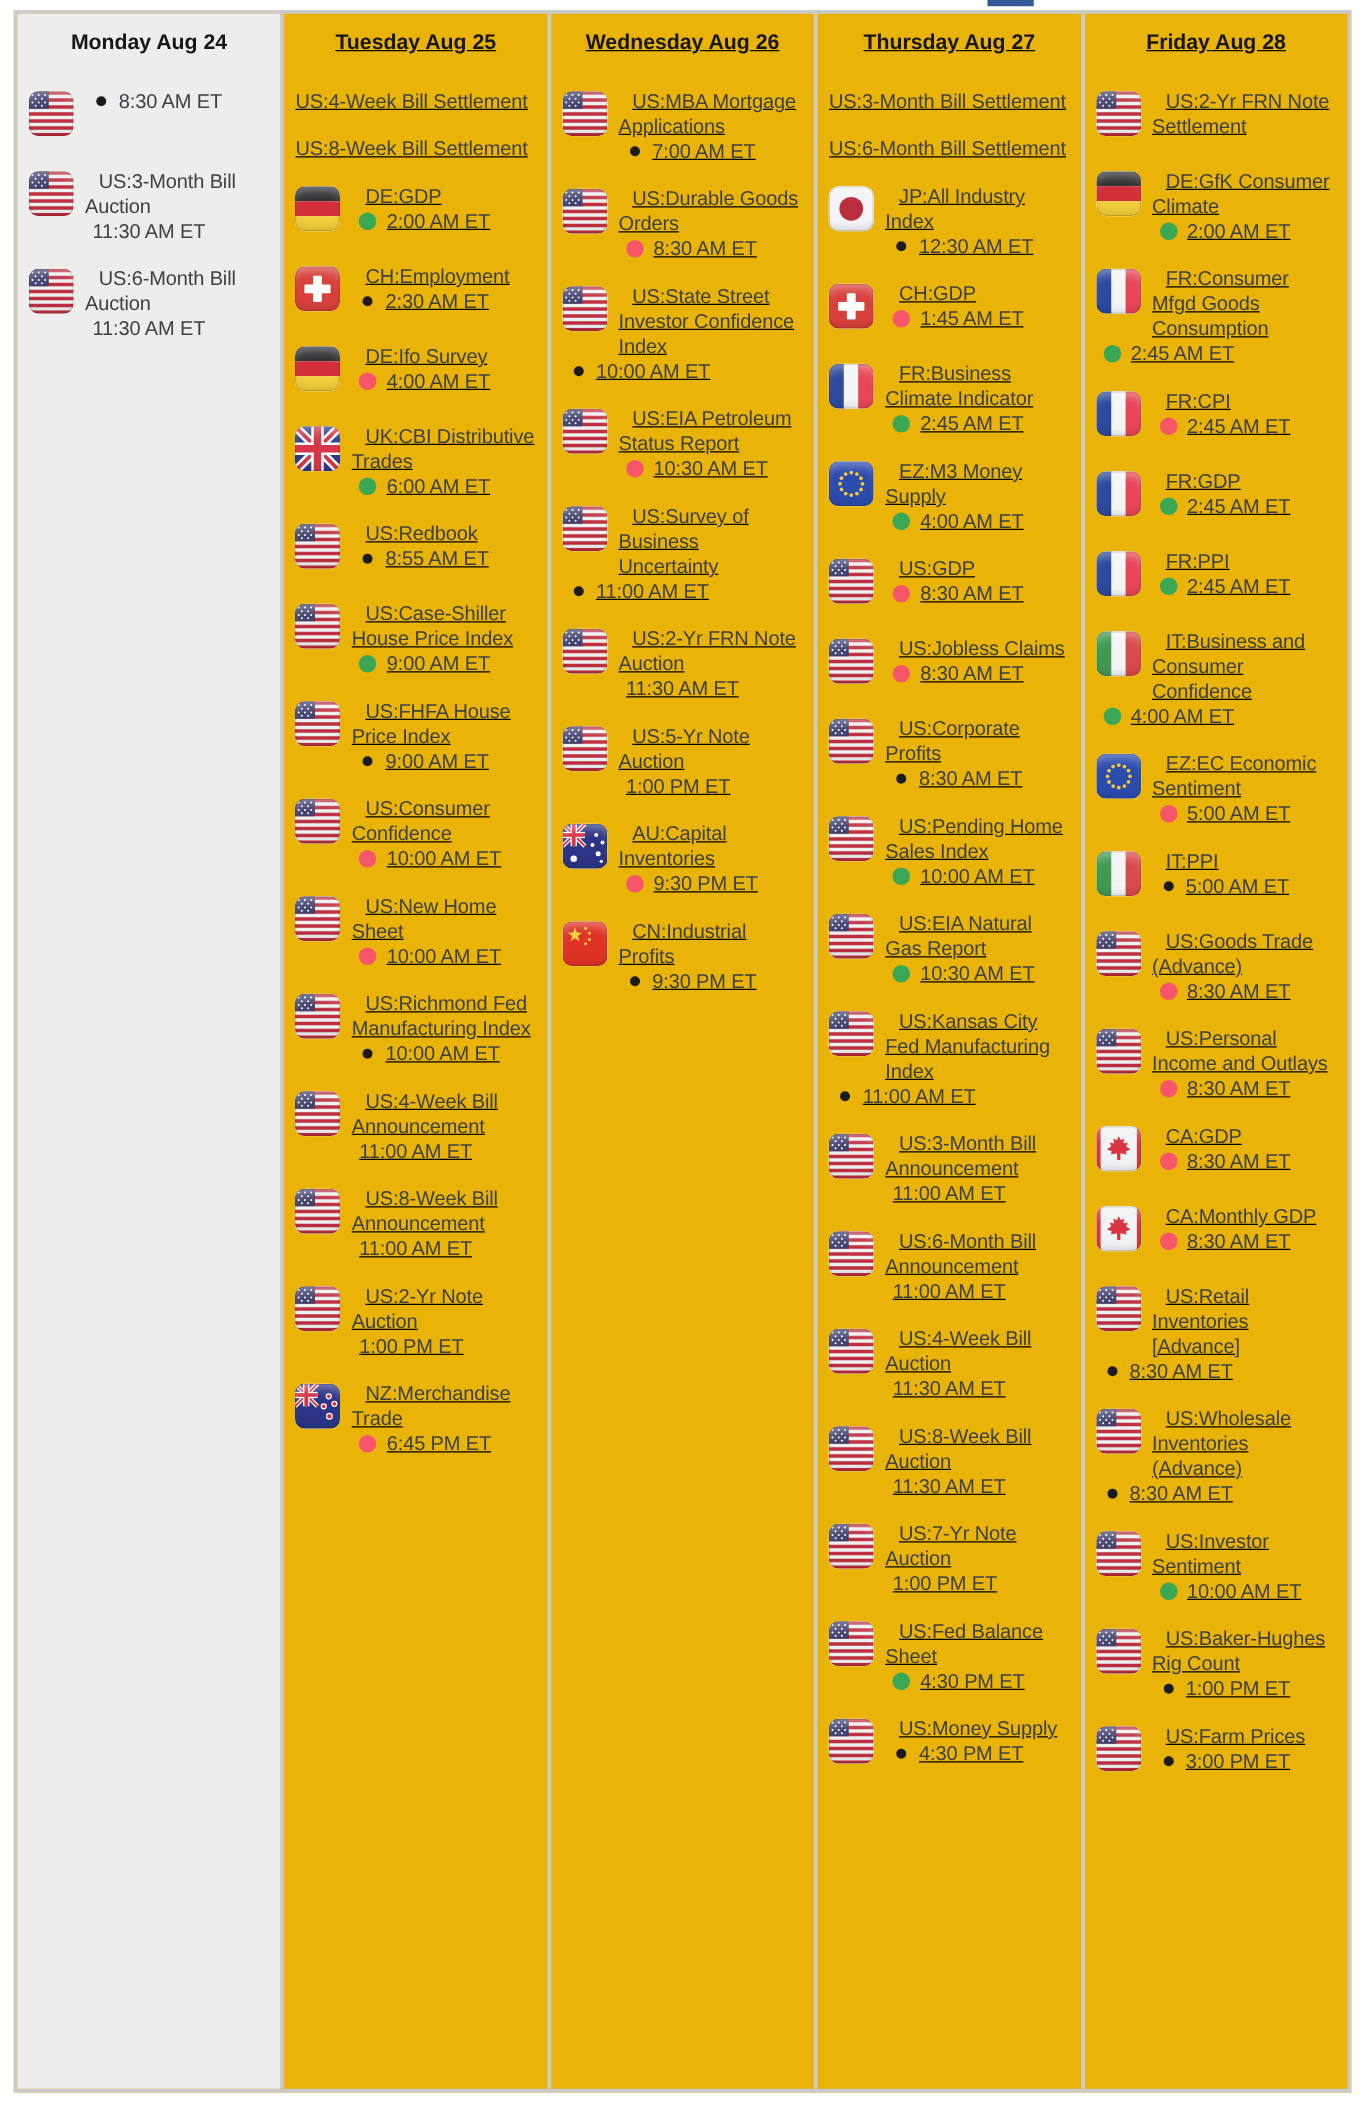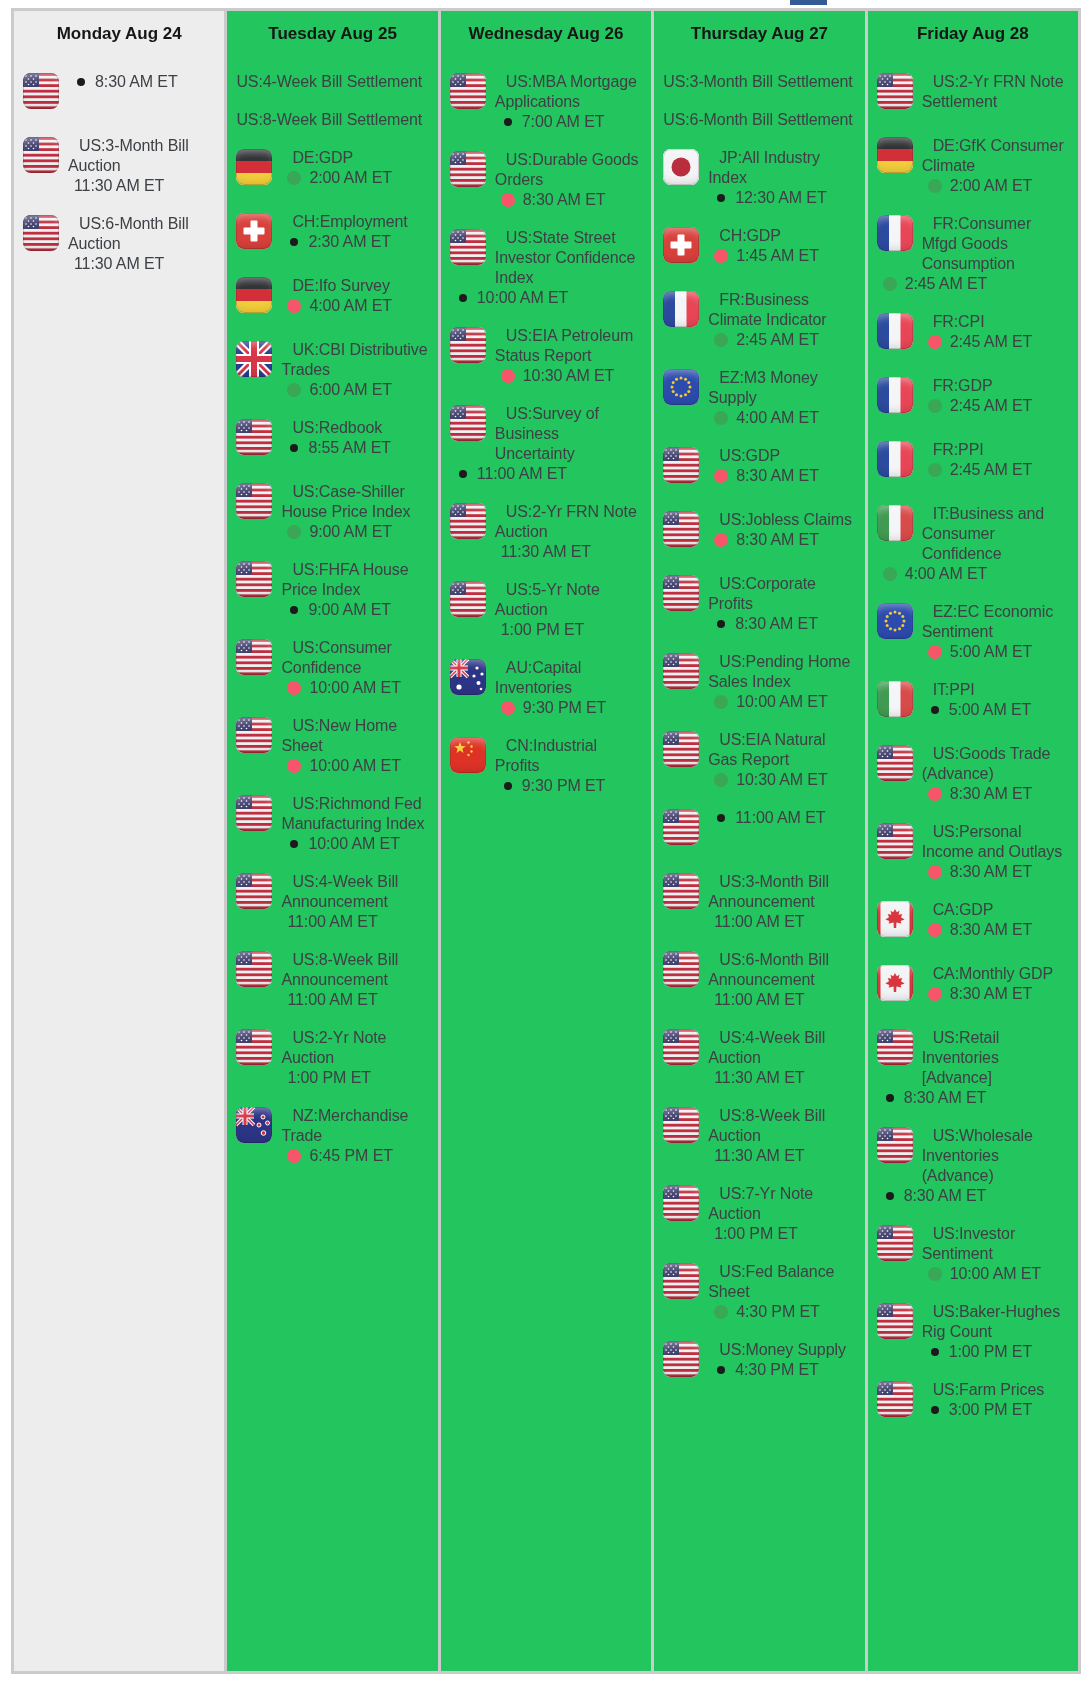--- a/index.html
+++ b/index.html
@@ -1,22 +1,22 @@
 <!DOCTYPE html>
 <html><head>
 <meta charset="utf-8">
 <style>
   html,body{margin:0;padding:0;background:#fff;}
   body{width:1088px;height:1688px;position:relative;font-family:"Liberation Sans",sans-serif;
        -webkit-font-smoothing:antialiased;overflow:hidden;}
   .top-fragment{position:absolute;top:0;left:790px;width:37px;height:5px;background:#335a96;}
   .calendar{position:absolute;left:11px;top:8px;width:1070px;height:1666px;display:flex;
-            border:3px solid #cbcbcb;box-sizing:border-box;background:#22c55e;}
+            border:3px solid #cbcbcb;box-sizing:border-box;background:#eab308;}
   .day-column{flex:1 1 0;min-width:0;box-sizing:border-box;padding:0 9px;overflow:hidden;}
-  .day-column + .day-column{border-left:3px solid #cbcbcb;}
+  .day-column + .day-column{border-left:3px solid #cbcbcb;text-decoration:underline;}
   .day-column.highlight{background:#ededed;}
   .day-header{font-size:17px;font-weight:700;color:#161616;text-align:center;
               padding:13px 0 0 0;margin-bottom:28px;line-height:20px;}
   .event{display:flow-root;margin-bottom:18px;color:#3d4145;font-size:16px;line-height:20px;
          letter-spacing:-0.1px;}
   .flag{float:left;width:36px;height:36px;margin:1px 9px 9px 0;border-radius:8px;overflow:hidden;
         position:relative;background:#fff;}
   .flag svg{display:block;width:36px;height:36px;}
   .flag::after{content:'';position:absolute;inset:0;border-radius:8px;
         box-shadow:inset 0 0 0 1px rgba(0,0,0,.15), inset 0 9px 9px -6px rgba(255,255,255,.45),
@@ -991,20 +991,21 @@
               <circle cx="5.5" cy="6" r=".8"></circle>
               <circle cx="10.5" cy="6" r=".8"></circle>
               <circle cx="3" cy="9" r=".8"></circle>
               <circle cx="8" cy="9" r=".8"></circle>
               <circle cx="13" cy="9" r=".8"></circle>
               <circle cx="5.5" cy="11.5" r=".8"></circle>
               <circle cx="10.5" cy="11.5" r=".8"></circle>
             </g>
           </svg>
         </span>
+        <div class="name">US:Kansas City Fed Manufacturing Index</div>
         <div class="time"><span class="dot black" style="background: rgb(27, 27, 27);"></span><span>11:00 AM ET</span></div>
       </div>
       <div class="event has-flag">
         <span class="flag">
           <svg viewBox="0 0 36 36" xmlns="http://www.w3.org/2000/svg">
             <rect width="36" height="36" fill="#eef0f2"></rect>
             <g fill="#bf2f3f">
               <rect y="0" width="36" height="2.8"></rect>
               <rect y="5.6" width="36" height="2.8"></rect>
               <rect y="11.2" width="36" height="2.8"></rect>

